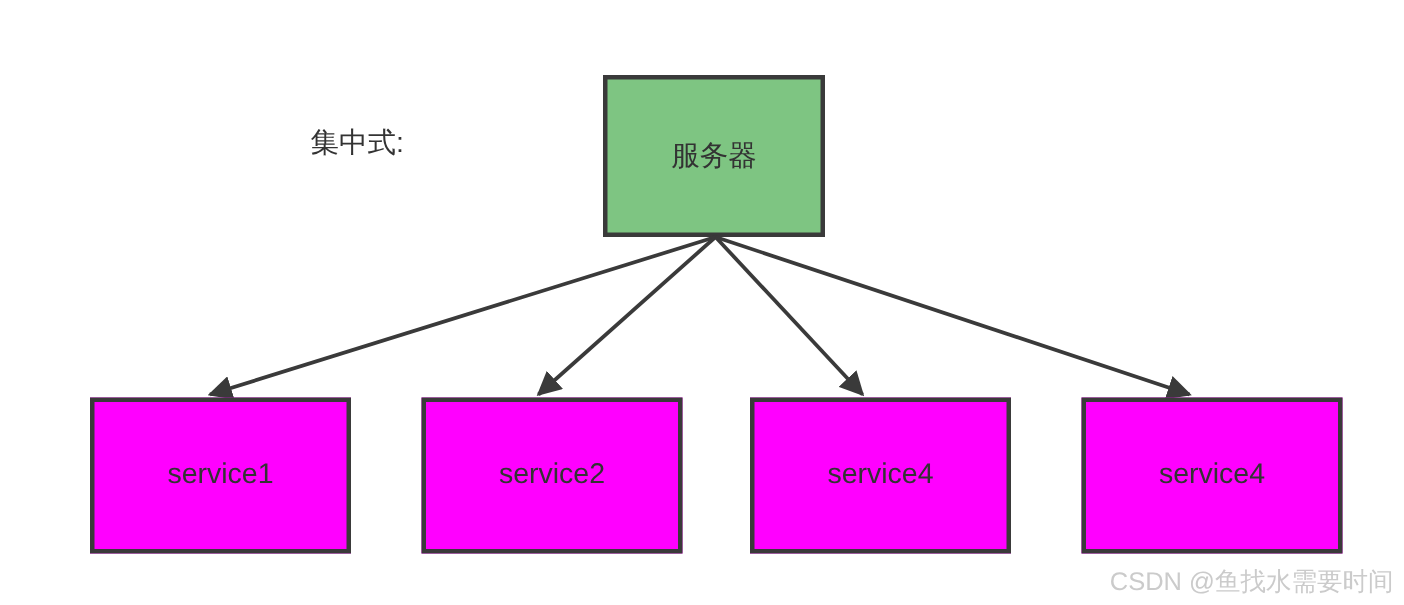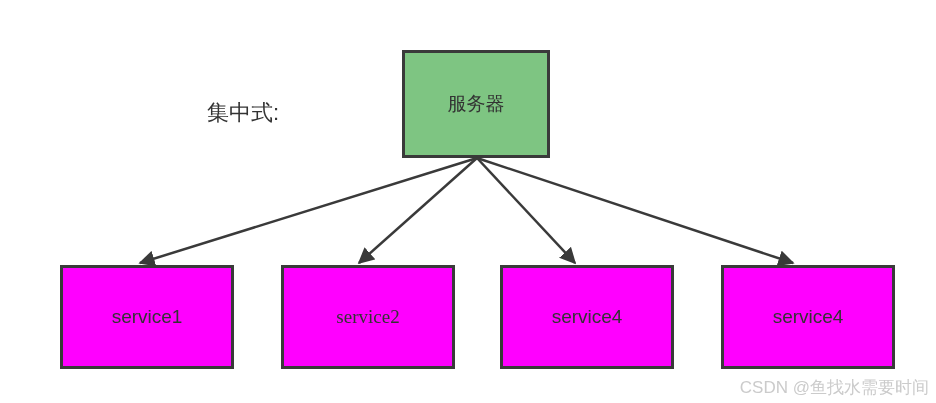--- a/index.html
+++ b/index.html
@@ -11,22 +11,22 @@
   .canvas {
     position: relative;
     width: 936px;
     height: 403px;
     background: var(--page-bg, #ffffff);
     overflow: hidden;
   }
   .caption {
     position: absolute;
     left: 207px;
-    top: 98px;
-    font-size: 22px;
+    top: 82px;
+    font-size: 19px;
     color: var(--text, #333333);
     white-space: nowrap;
   }
   .node {
     position: absolute;
     border: 3px solid var(--stroke, #3a3a3a);
     box-sizing: border-box;
     display: flex;
     align-items: center;
     justify-content: center;
@@ -41,21 +41,21 @@
     height: 108px;
     background: var(--server-fill, #7ec582);
   }
   .service-node {
     top: 265px;
     width: 174px;
     height: 104px;
     background: var(--service-fill, #ff00ff);
   }
   .service-0 { left: 60px; }
-  .service-1 { left: 281px; font-family: Liberation Serif, serif; }
+  .service-1 { left: 281px; }
   .service-2 { left: 500px; }
   .service-3 { left: 721px; }
   .arrows-layer {
     position: absolute;
     left: 0;
     top: 0;
     width: 936px;
     height: 403px;
     pointer-events: none;
   }

